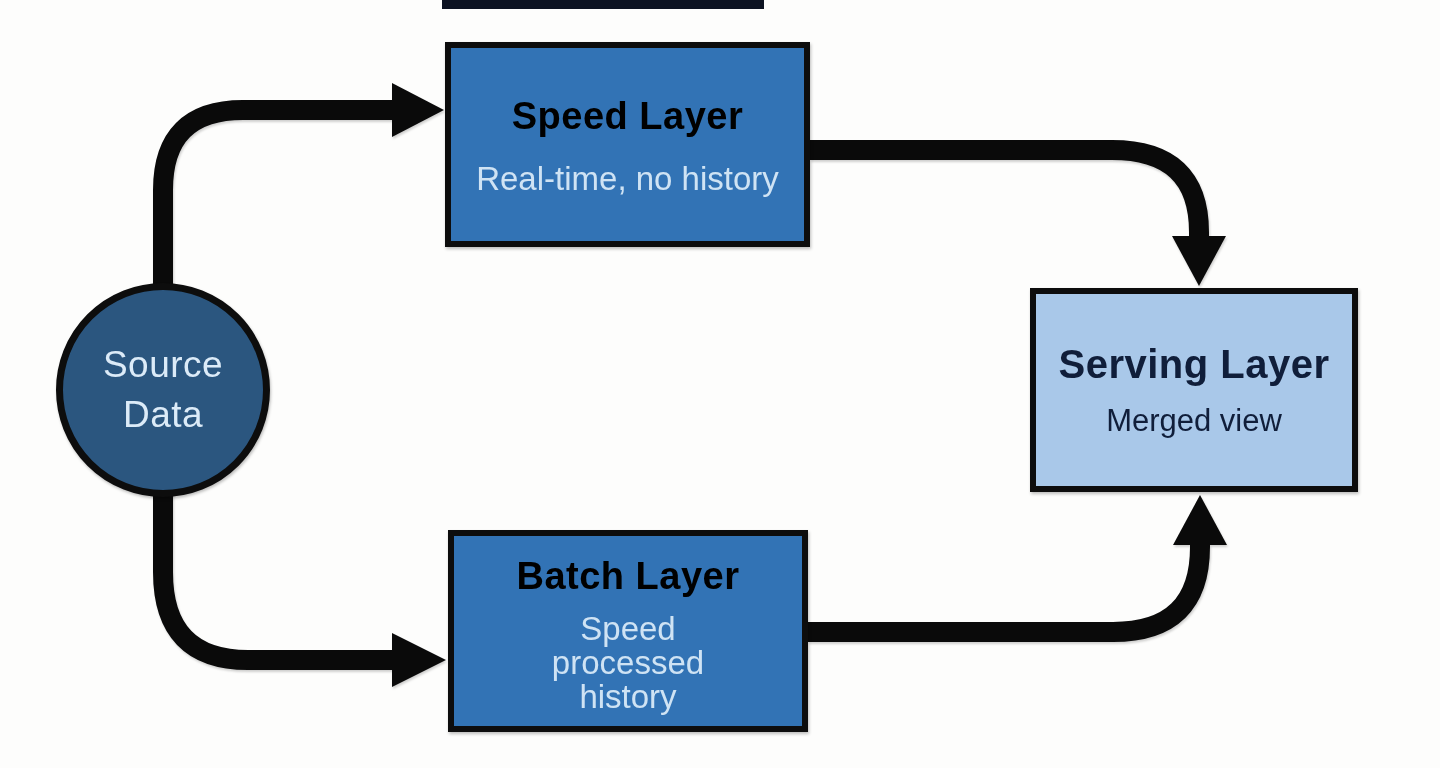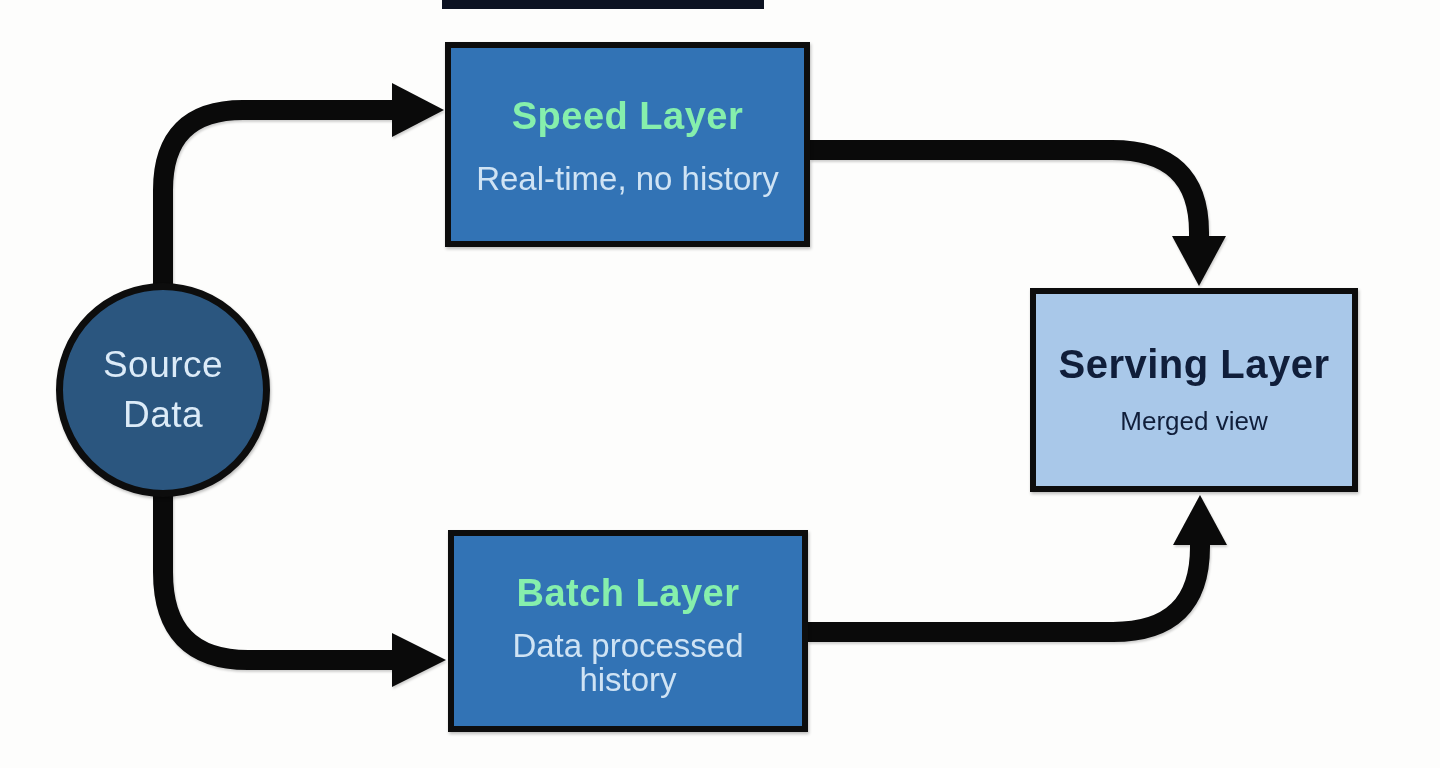--- a/index.html
+++ b/index.html
@@ -42,24 +42,24 @@
   .node-box-medium {
     background: #3273b5;
   }
   .node-box-light {
     background: #a9c8e9;
   }
   .node-title {
     font-weight: bold;
     letter-spacing: 0.5px;
   }
-  .light-text .node-title   { color: #86efac; font-size: 38px; line-height: 44px; }
+  .light-text .node-title   { color: #000000; font-size: 38px; line-height: 44px; }
   .light-text .node-subtitle{ color: #cfe3f4; font-size: 33px; line-height: 34px; }
   .dark-text  .node-title   { color: #101e3a; font-size: 40px; line-height: 46px; }
-  .dark-text  .node-subtitle{ color: #101e3a; font-size: 26px; line-height: 36px; font-weight: 500; }
+  .dark-text  .node-subtitle{ color: #101e3a; font-size: 31px; line-height: 36px; font-weight: 500; }
 
   #speed-layer {
     left: 445px; top: 42px;
     width: 365px; height: 205px;
     gap: 24px;
   }
   #batch-layer {
     left: 448px; top: 530px;
     width: 360px; height: 202px;
     gap: 14px;
@@ -127,21 +127,21 @@
     <div class="node-title">Source Data</div>
   </div>
 
   <div class="node node-box-medium light-text" id="speed-layer">
     <div class="node-title">Speed Layer</div>
     <div class="node-subtitle">Real-time, no history</div>
   </div>
 
   <div class="node node-box-medium light-text" id="batch-layer">
     <div class="node-title">Batch Layer</div>
-    <div class="node-subtitle">Data processed history</div>
+    <div class="node-subtitle">Speed processed history</div>
   </div>
 
   <div class="node node-box-light dark-text" id="serving-layer">
     <div class="node-title">Serving Layer</div>
     <div class="node-subtitle">Merged view</div>
   </div>
 
 </div>
 
 </body></html>

